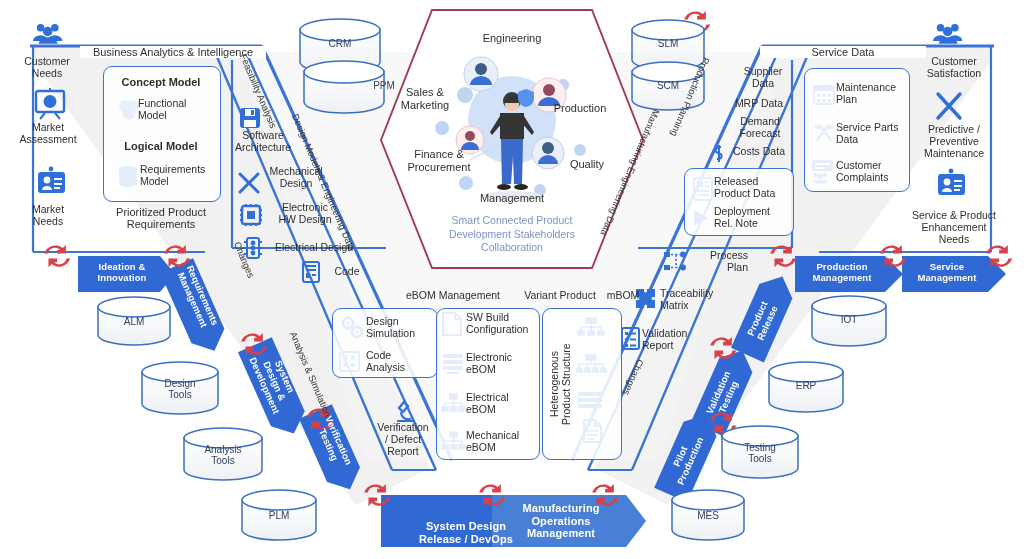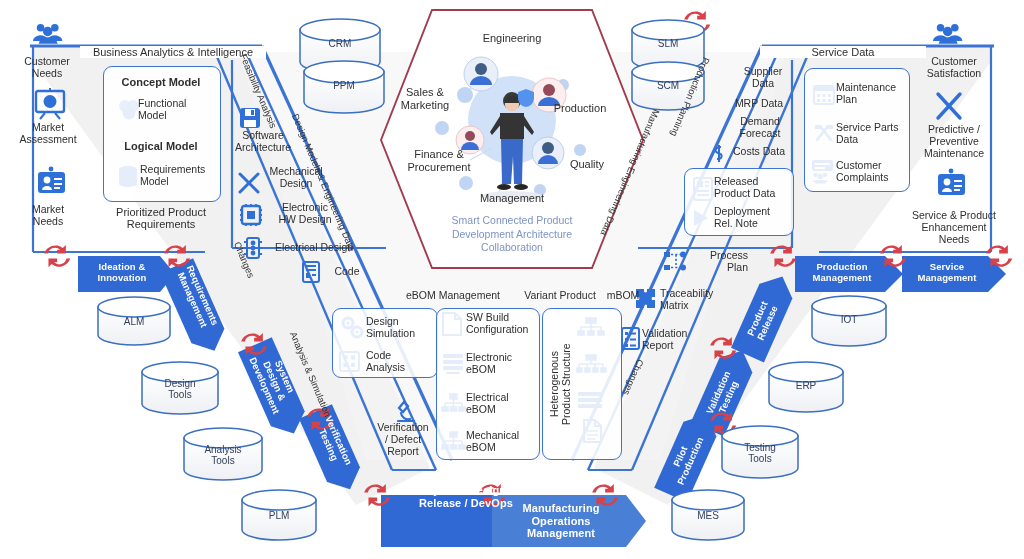--- a/index.html
+++ b/index.html
@@ -672,21 +672,21 @@
   <div class="arrowtxt" style="left:158px;top:287px;width:78px;transform:rotate(66deg);">
     <span style="white-space:pre-line">Requirements
 Management</span></div>
   <div class="arrowtxt" style="left:234px;top:365px;width:80px;transform:rotate(66deg);">
     <span style="white-space:pre-line">System
 Design &amp;
 Development</span></div>
   <div class="arrowtxt" style="left:298px;top:432px;width:70px;transform:rotate(66deg);">
     <span style="white-space:pre-line">Verification
 Testing</span></div>
-  <div class="arrowtxt" style="left:386px;top:484px;width:160px;font-size:11px;">
+  <div class="arrowtxt" style="left:386px;top:520px;width:160px;font-size:11px;">
     <span style="white-space:pre-line">System Design
 Release / DevOps</span></div>
   <div class="arrowtxt" style="left:500px;top:502px;width:122px;font-size:11px;">
     <span style="white-space:pre-line">Manufacturing
 Operations
 Management</span></div>
   <div class="arrowtxt" style="left:650px;top:448px;width:72px;transform:rotate(-66deg);">
     <span style="white-space:pre-line">Pilot
 Production</span></div>
   <div class="arrowtxt" style="left:688px;top:384px;width:72px;transform:rotate(-66deg);">
@@ -696,21 +696,21 @@
     <span style="white-space:pre-line">Product
 Release</span></div>
   <div class="arrowtxt" style="left:796px;top:262px;width:92px;">
     <span style="white-space:pre-line">Production
 Management</span></div>
   <div class="arrowtxt" style="left:904px;top:262px;width:86px;">
     <span style="white-space:pre-line">Service
 Management</span></div>
 
   <div class="lbl" style="left:300px;top:38px;width:80px;font-size:10px;color:#33415c;">CRM</div>
-  <div class="lbl" style="left:304px;top:80px;width:80px;font-size:10px;color:#33415c;">PPM</div>
+  <div class="lbl" style="left:304px;top:80px;width:80px;font-size:10px;color:#33415c;padding-left:40px;">PPM</div>
   <div class="lbl" style="left:632px;top:38px;width:72px;font-size:10px;color:#33415c;">SLM</div>
   <div class="lbl" style="left:632px;top:80px;width:72px;font-size:10px;color:#33415c;">SCM</div>
   <div class="lbl" style="left:98px;top:316px;width:72px;font-size:10px;color:#33415c;">ALM</div>
   <div class="lbl" style="left:142px;top:378px;width:76px;font-size:10px;color:#33415c;">
     <span style="white-space:pre-line">Design
 Tools</span></div>
   <div class="lbl" style="left:184px;top:444px;width:78px;font-size:10px;color:#33415c;">
     <span style="white-space:pre-line">Analysis
 Tools</span></div>
   <div class="lbl" style="left:242px;top:510px;width:74px;font-size:10px;color:#33415c;">PLM</div>
@@ -726,16 +726,16 @@
   <div class="stk" style="left:556px;top:158px;width:62px;">Quality</div>
   <div class="stk" style="left:462px;top:192px;width:100px;">Management</div>
   <div class="stk" style="left:396px;top:148px;width:86px;">
     <span style="white-space:pre-line">Finance &amp;
 Procurement</span></div>
   <div class="stk" style="left:386px;top:86px;width:78px;">
     <span style="white-space:pre-line">Sales &amp;
 Marketing</span></div>
   <div class="sub" style="left:420px;top:214px;width:184px;">
     <span style="white-space:pre-line">Smart Connected Product
-Development Architecture
+Development Stakeholders
 Collaboration</span></div>
 
 </div>
 
 </body></html>

